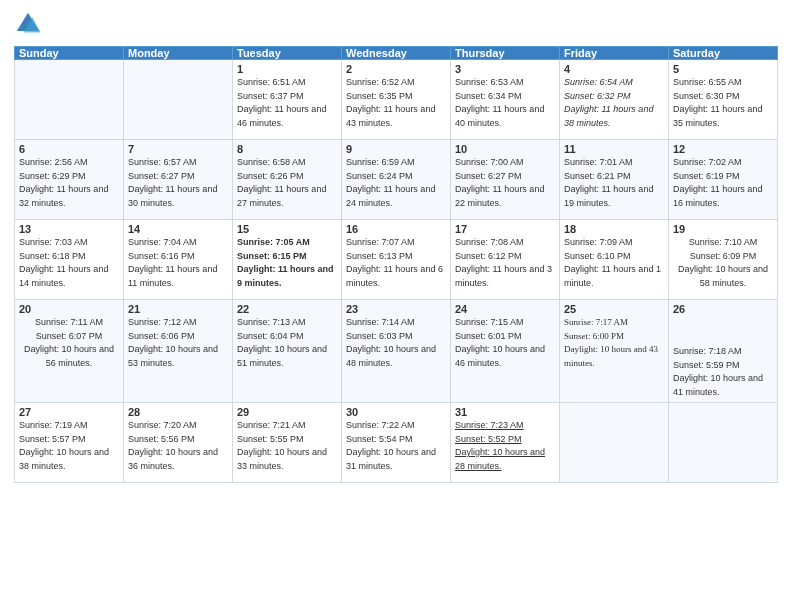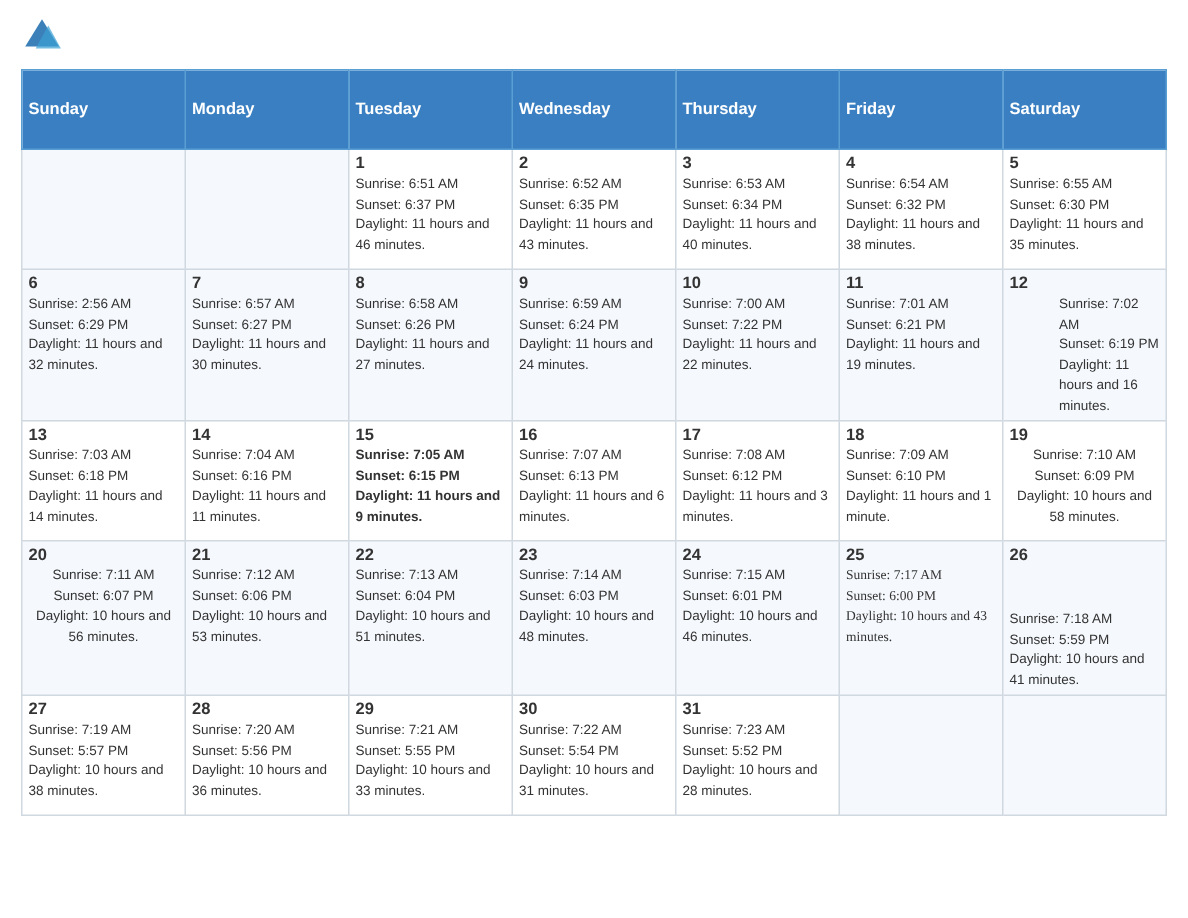--- a/index.html
+++ b/index.html
@@ -52,21 +52,21 @@
     table {
       width: 100%;
       border-collapse: collapse;
       table-layout: fixed;
     }
     thead tr th {
       background-color: #3a7fc1;
       color: #fff;
       font-size: 11px;
       font-weight: bold;
-      padding: 20px 4px;
+      padding: 0 4px;
       text-align: left;
       border: 1px solid #5a9fd4;
     }
     tbody tr td {
       border: 1px solid #d0d8e0;
       vertical-align: top;
       padding: 3px 4px;
       font-size: 9.5px;
       color: #333;
       height: 80px;
@@ -143,21 +143,21 @@
 Daylight: 11 hours and 43 minutes.</div>
           </td>
           <td>
             <span class="day-num">3</span>
             <div class="day-info" style="white-space: pre-line;">Sunrise: 6:53 AM
 Sunset: 6:34 PM
 Daylight: 11 hours and 40 minutes.</div>
           </td>
           <td>
             <span class="day-num">4</span>
-            <div class="day-info" style="white-space: pre-line;">Sunrise: 6:54 AM
+            <div class="day-info" style="white-space: pre-line; font-style: italic;">Sunrise: 6:54 AM
 Sunset: 6:32 PM
 Daylight: 11 hours and 38 minutes.</div>
           </td>
           <td>
             <span class="day-num">5</span>
             <div class="day-info" style="white-space: pre-line;">Sunrise: 6:55 AM
 Sunset: 6:30 PM
 Daylight: 11 hours and 35 minutes.</div>
           </td>
         </tr>
@@ -182,32 +182,32 @@
           </td>
           <td>
             <span class="day-num">9</span>
             <div class="day-info" style="white-space: pre-line;">Sunrise: 6:59 AM
 Sunset: 6:24 PM
 Daylight: 11 hours and 24 minutes.</div>
           </td>
           <td>
             <span class="day-num">10</span>
             <div class="day-info" style="white-space: pre-line;">Sunrise: 7:00 AM
-Sunset: 7:22 PM
+Sunset: 6:27 PM
 Daylight: 11 hours and 22 minutes.</div>
           </td>
           <td>
             <span class="day-num">11</span>
             <div class="day-info" style="white-space: pre-line;">Sunrise: 7:01 AM
 Sunset: 6:21 PM
 Daylight: 11 hours and 19 minutes.</div>
           </td>
           <td>
             <span class="day-num">12</span>
-            <div class="day-info" style="white-space: pre-line; margin-left: 33px;">Sunrise: 7:02 AM
+            <div class="day-info" style="white-space: pre-line;">Sunrise: 7:02 AM
 Sunset: 6:19 PM
 Daylight: 11 hours and 16 minutes.</div>
           </td>
         </tr>
         <tr>
           <td>
             <span class="day-num">13</span>
             <div class="day-info" style="white-space: pre-line;">Sunrise: 7:03 AM
 Sunset: 6:18 PM
 Daylight: 11 hours and 14 minutes.</div>
@@ -313,21 +313,21 @@
 Daylight: 10 hours and 33 minutes.</div>
           </td>
           <td>
             <span class="day-num">30</span>
             <div class="day-info" style="white-space: pre-line;">Sunrise: 7:22 AM
 Sunset: 5:54 PM
 Daylight: 10 hours and 31 minutes.</div>
           </td>
           <td>
             <span class="day-num">31</span>
-            <div class="day-info" style="white-space: pre-line;">Sunrise: 7:23 AM
+            <div class="day-info" style="white-space: pre-line; text-decoration: underline;">Sunrise: 7:23 AM
 Sunset: 5:52 PM
 Daylight: 10 hours and 28 minutes.</div>
           </td>
           <td class="empty-cell"></td>
           <td class="empty-cell"></td>
         </tr>
       </tbody>
   </table>
 </div>
 

